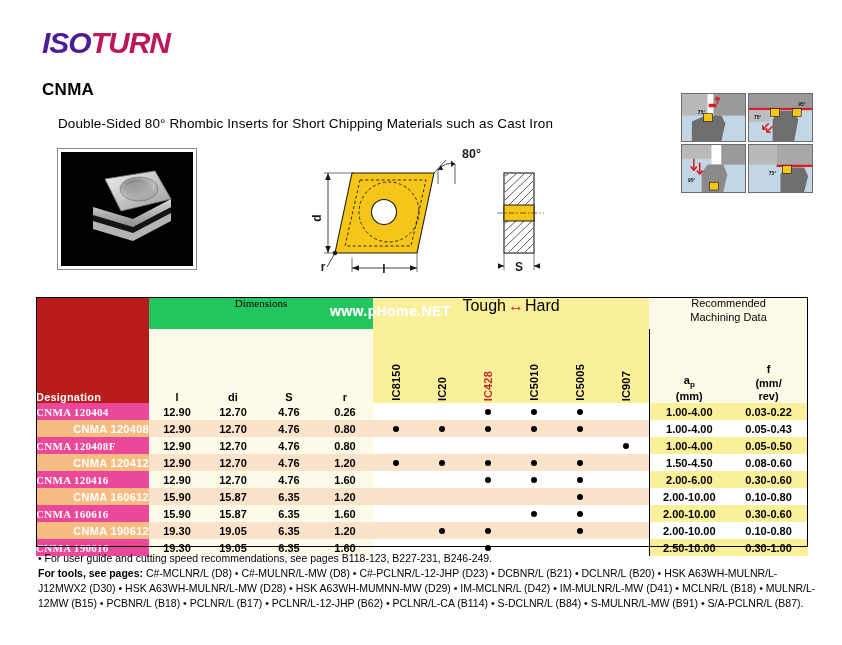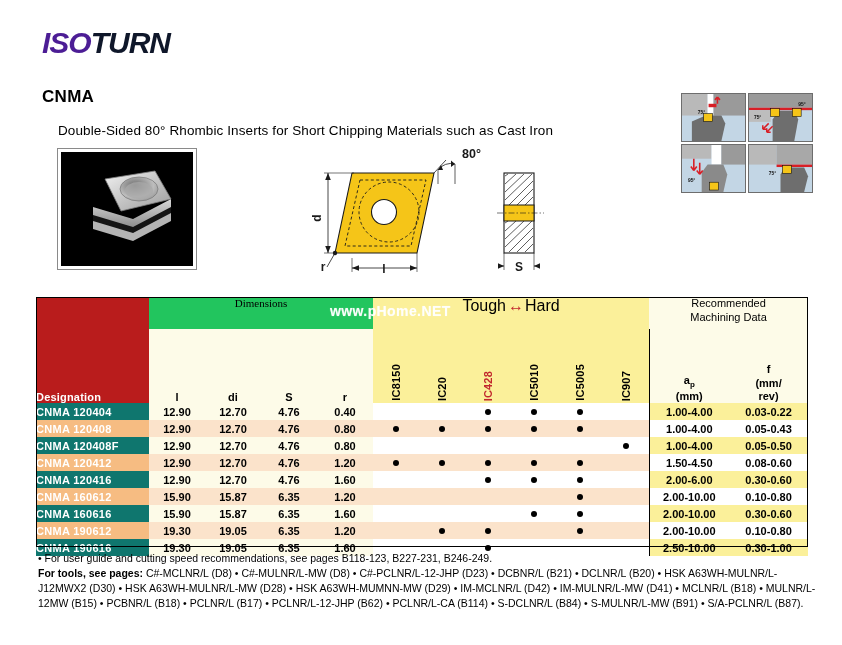--- a/index.html
+++ b/index.html
@@ -22,33 +22,33 @@
     left: 42px;
     top: 28px;
     font-size: 30px;
     font-weight: bold;
     font-style: italic;
     letter-spacing: -1px;
     line-height: 1;
     white-space: nowrap;
   }
   #logo .iso { color: #4c1d95; }
-  #logo .turn { color: #0f172a; text-align: center; }
+  #logo .turn { color: #be185d; text-align: center; }
 
   
   #title-block {
     position: absolute;
     left: 42px;
     top: 75px;
   }
   #page-title {
     font-size: 17px;
     font-weight: bold;
     letter-spacing: 0.3px;
-    margin: 12px 0 5px 0;
+    margin: 5px 0 5px 0;
   }
   #page-subtitle {
     font-size: 13.5px;
     font-weight: normal;
     margin: 16px;
     letter-spacing: 0.1px;
   }
 
   
   #photo-frame {
@@ -207,22 +207,22 @@
 
   td.desig {
     color: #ffffff;
     font-weight: bold;
     font-size: 11px;
     padding-left: 7px;
     letter-spacing: 0.3px;
     border-right: 1px solid #000;
     white-space: nowrap;
   }
-  tr.odd td.desig { background: #0f766e; }
-  tr.even td.desig { background: #F6BC82; }
+  tr.odd td.desig { background: #ec4899; font-family: Liberation Serif, serif; }
+  tr.even td.desig { background: #F6BC82; text-align: right; }
 
   td.dim {
     text-align: center;
     font-size: 11px;
     font-weight: bold;
   }
   tr.odd td.dim { background: #FDFBE8; }
   tr.even td.dim { background: #FBE3CB; }
 
   td.grade {
@@ -526,21 +526,21 @@
         <div>rev)</div>
       </td>
     </tr>
   </thead>
   <tbody id="table-body">
       <tr class="tbl-row odd">
         <td class="desig">CNMA 120404</td>
         <td class="dim">12.90</td>
         <td class="dim">12.70</td>
         <td class="dim">4.76</td>
-        <td class="dim">0.40</td>
+        <td class="dim">0.26</td>
         <td class="grade"></td>
         <td class="grade"></td>
         <td class="grade"><span class="dot"></span></td>
         <td class="grade"><span class="dot"></span></td>
         <td class="grade"><span class="dot"></span></td>
         <td class="grade"></td>
         <td class="mdata sep-left">1.00-4.00</td>
         <td class="mdata">0.03-0.22</td>
       </tr>
       <tr class="tbl-row even">

